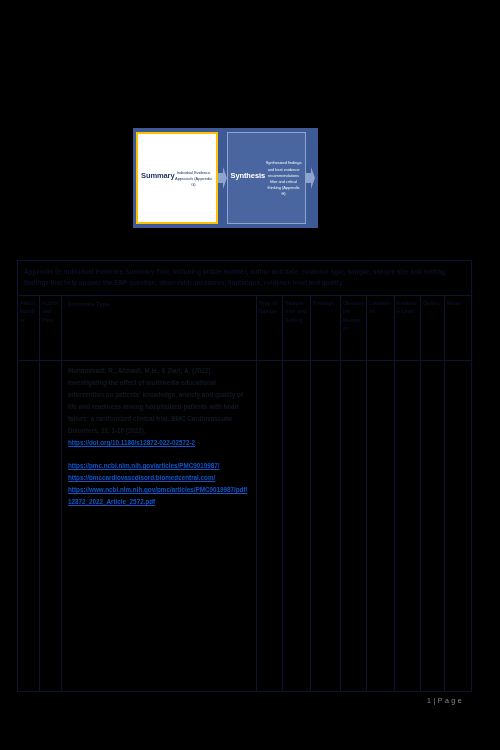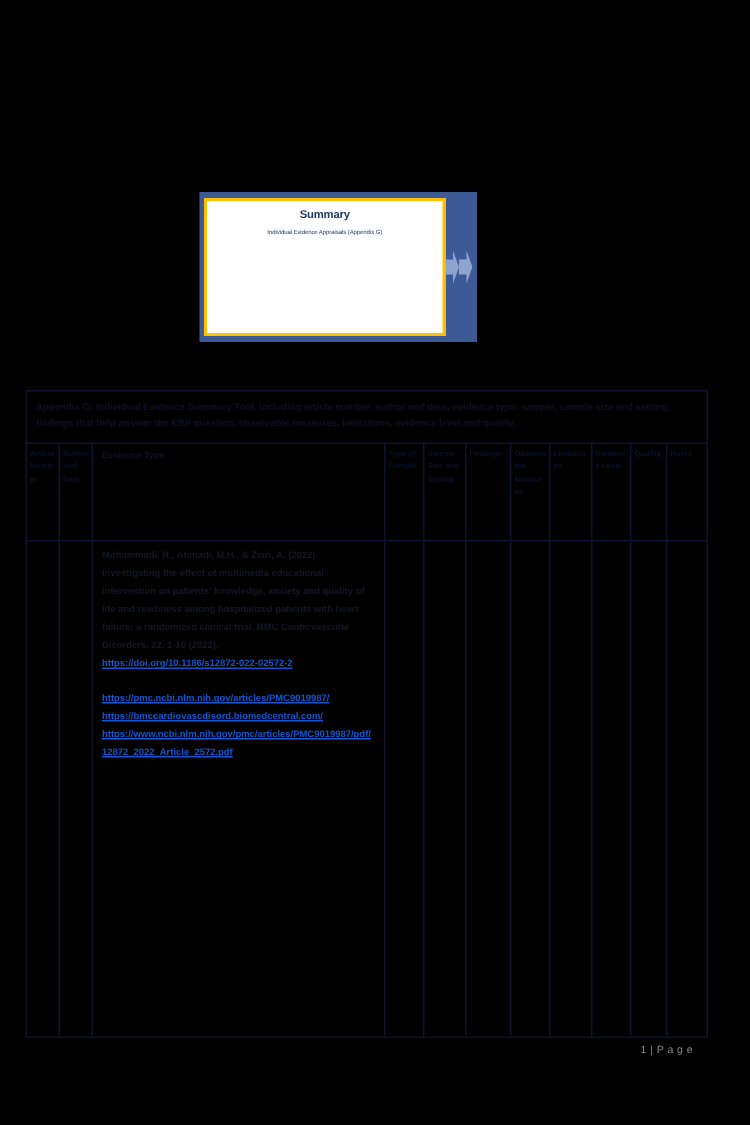--- a/index.html
+++ b/index.html
@@ -32,21 +32,21 @@
     background: #3d5a96;
     display: flex;
     align-items: stretch;
     padding: 4px 3px;
     box-sizing: border-box;
   }
   .fc-box {
     flex: 1 1 0;
     box-sizing: border-box;
     display: flex;
-    flex-direction: column;
+    flex-direction: row;
     align-items: center;
     padding: 5px 3px 3px 3px;
     text-align: center;
   }
   .fc-box.summary {
     background: #ffffff;
     border: 2px solid #ffc000;
   }
   .fc-box.synthesis,
   .fc-box.translation {
@@ -179,20 +179,29 @@
 Evidence Appraisals
 (Appendix G)</div>
     </div>
 
     <div class="fc-arrow">
       <svg width="9" height="22" viewBox="0 0 9 22">
         <polygon points="0,6 5,6 5,0 9,11 5,22 5,16 0,16" fill="#8fa4cc"></polygon>
       </svg>
     </div>
 
+    <div class="fc-box synthesis">
+      <div class="fc-title">Synthesis</div>
+      <div class="fc-body">Synthesized findings
+and best evidence
+recommendations
+filter and
+critical thinking
+(Appendix H)</div>
+    </div>
 
     <div class="fc-arrow">
       <svg width="9" height="22" viewBox="0 0 9 22">
         <polygon points="0,6 5,6 5,0 9,11 5,22 5,16 0,16" fill="#8fa4cc"></polygon>
       </svg>
     </div>
 
   </div>
 
   <div class="table-wrap">

